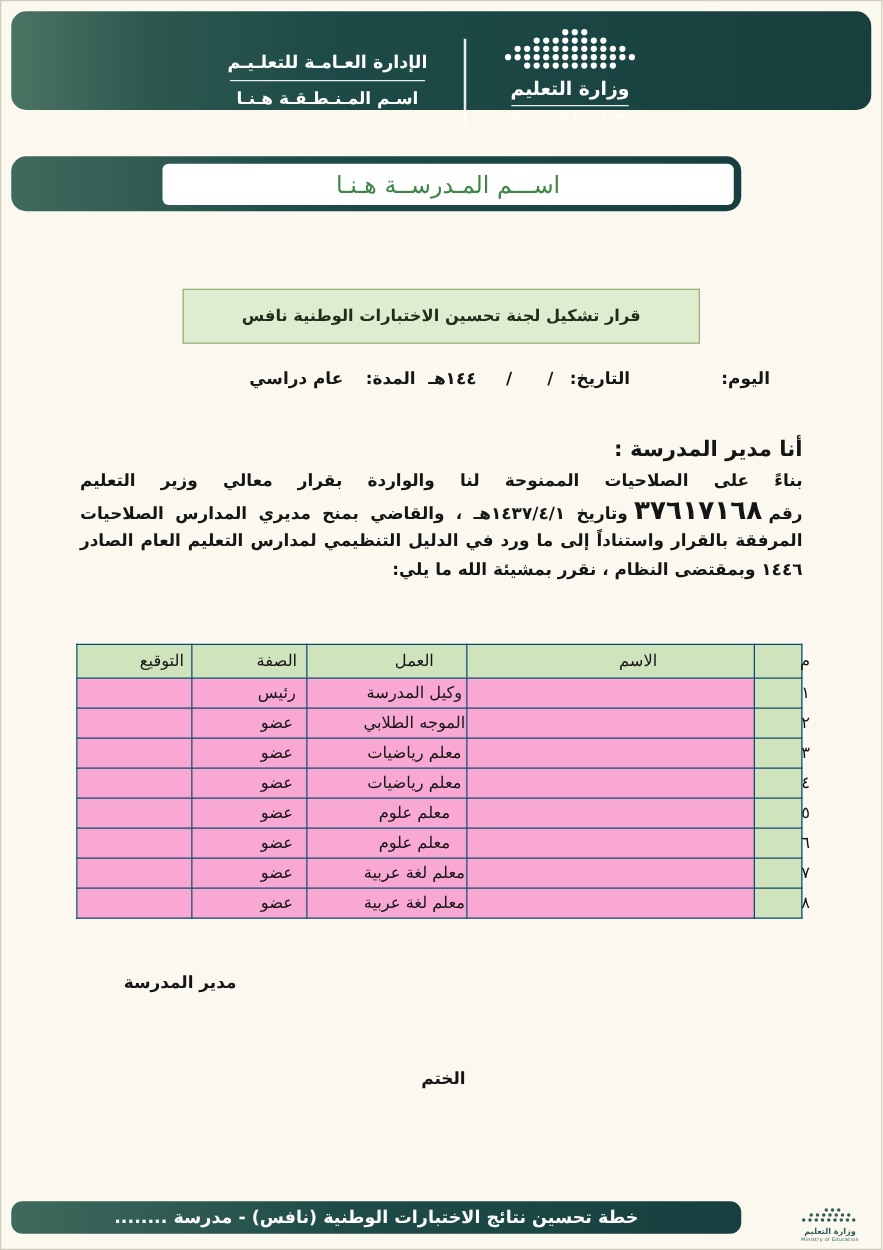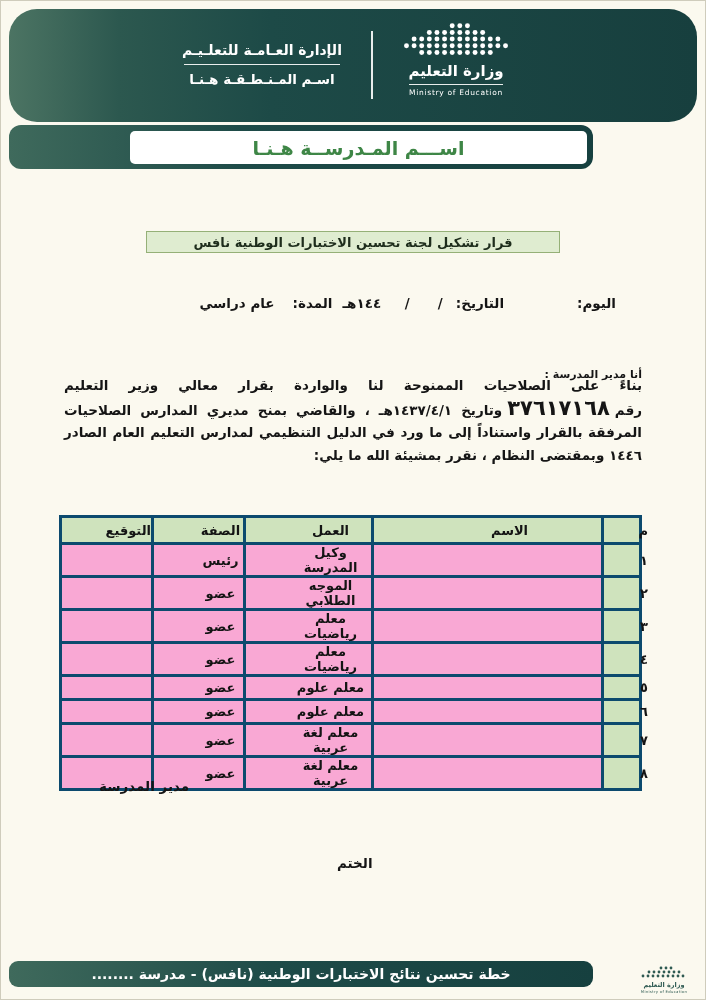--- a/index.html
+++ b/index.html
@@ -11,22 +11,22 @@
     width: 706px; height: 1000px;
     background: #fbf9ef;
     border: 1px solid #cfccbc;
     direction: rtl;
     overflow: hidden;
     color: #151515;
   }
 
   
   .top-band {
-    position: absolute; top: 8px; left: 8px; right: 8px; height: 113px;
-    border-radius: 28px;
+    position: absolute; top: 8px; left: 8px; right: 8px; height: 79px;
+    border-radius: 12px;
     background: linear-gradient(to left, #173f3e 0%, #1d4a47 62%, #2c584f 84%, #4c7463 100%);
   }
   .region-block {
     position: absolute; left: 165px; top: 33px; width: 176px;
     text-align: center; color: #ffffff;
   }
   .region-block .l1 { font-size: 14px; font-weight: 700; letter-spacing: .3px; }
   .region-block .sep { border-top: 1.5px solid rgba(255,255,255,.9); margin: 6px 10px; }
   .region-block .l2 { font-size: 13.5px; font-weight: 700; letter-spacing: .3px; }
 
@@ -50,57 +50,57 @@
   .school-bar {
     position: absolute; top: 124px; left: 8px; width: 584px; height: 44px;
     border-radius: 12px;
     background: linear-gradient(to left, #16403f 0%, #1e4b48 60%, #3f6a5c 100%);
   }
   .school-name-box {
     position: absolute; top: 130px; left: 129px; width: 457px; height: 33px;
     background: #ffffff; border-radius: 5px;
     display: flex; align-items: center; justify-content: center;
   }
-  .school-name { font-size: 19px; font-weight: 700; color: #3e8646; letter-spacing: .5px; }
+  .school-name { font-size: 19px; font-weight: 400; color: #3e8646; letter-spacing: .5px; }
 
   
   .title-box {
     position: absolute; top: 230px; left: 50%; transform: translateX(-50%);
-    width: 414px; height: 22px;
+    width: 414px; height: 44px;
     background: #dfecd0; border: 1px solid #95b077;
     display: flex; align-items: center; justify-content: center;
   }
   .title-box span { font-size: 13px; font-weight: 700; color: #1e2d1c; }
 
   
   .date-line {
     position: absolute; top: 294px; right: 89px; left: 60px;
     display: flex; align-items: baseline;
     font-size: 13.5px; font-weight: 700;
   }
   .date-line .day   { margin-left: 73px; }
   .date-line .dlbl  { margin-left: 13px; }
   .date-line .dval  { margin-left: 10px; white-space: pre; }
   .date-line .mlbl  { margin-left: 18px; }
 
   
-  .intro { position: absolute; top: 367px; right: 63px; font-size: 11px; font-weight: 700; }
+  .intro { position: absolute; top: 349px; right: 63px; font-size: 17px; font-weight: 700; }
   .para {
     position: absolute; top: 373px; right: 63px; left: 63px;
     font-size: 13.5px; font-weight: 700; line-height: 22.5px; text-align: justify;
   }
   .decree-num { font-size: 21px; letter-spacing: 2.5px; margin: 0 5px; }
   .formation { position: absolute; top: 459px; right: 64px; font-size: 13.5px; font-weight: 700; }
 
   
   .committee { position: absolute; top: 514px; right: 63px; left: 63px; }
   table { width: 100%; border-collapse: collapse; table-layout: fixed; }
   th, td {
-    border: 3px solid #0c4a6e; text-align: center; vertical-align: middle;
-    font-size: 13px; font-weight: 700; color: #141414; padding-left: 44px;
+    border: 1px solid #0c4a6e; text-align: center; vertical-align: middle;
+    font-size: 13px; font-weight: 400; color: #141414; padding-left: 44px;
   }
   th { background: #cfe3bd; height: 27px; }
   td { height: 24px; background: #f9a8d4; }
   td.numcell { background: #cfe3bd; }
 
   
   .principal { position: absolute; top: 777px; left: 98px; font-size: 13.5px; font-weight: 700; }
   .stamp { position: absolute; top: 854px; left: 336px; font-size: 13.5px; font-weight: 700; }
 
   

